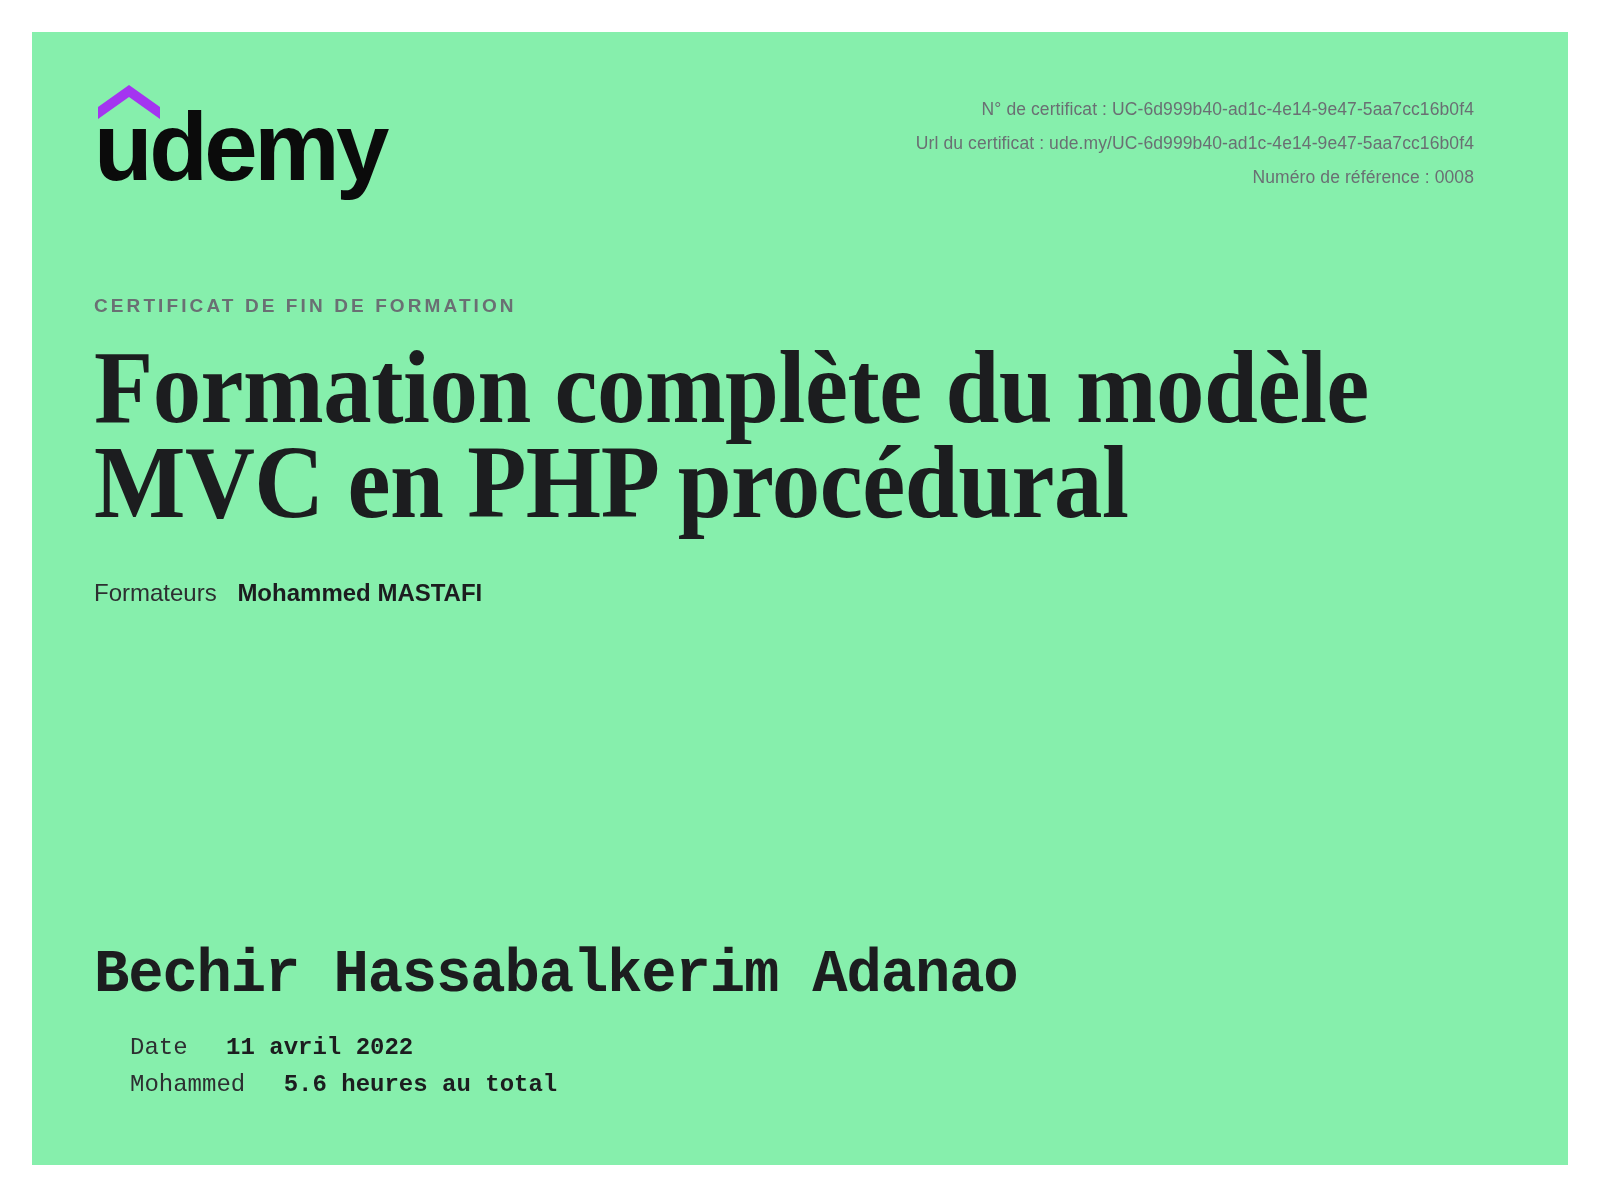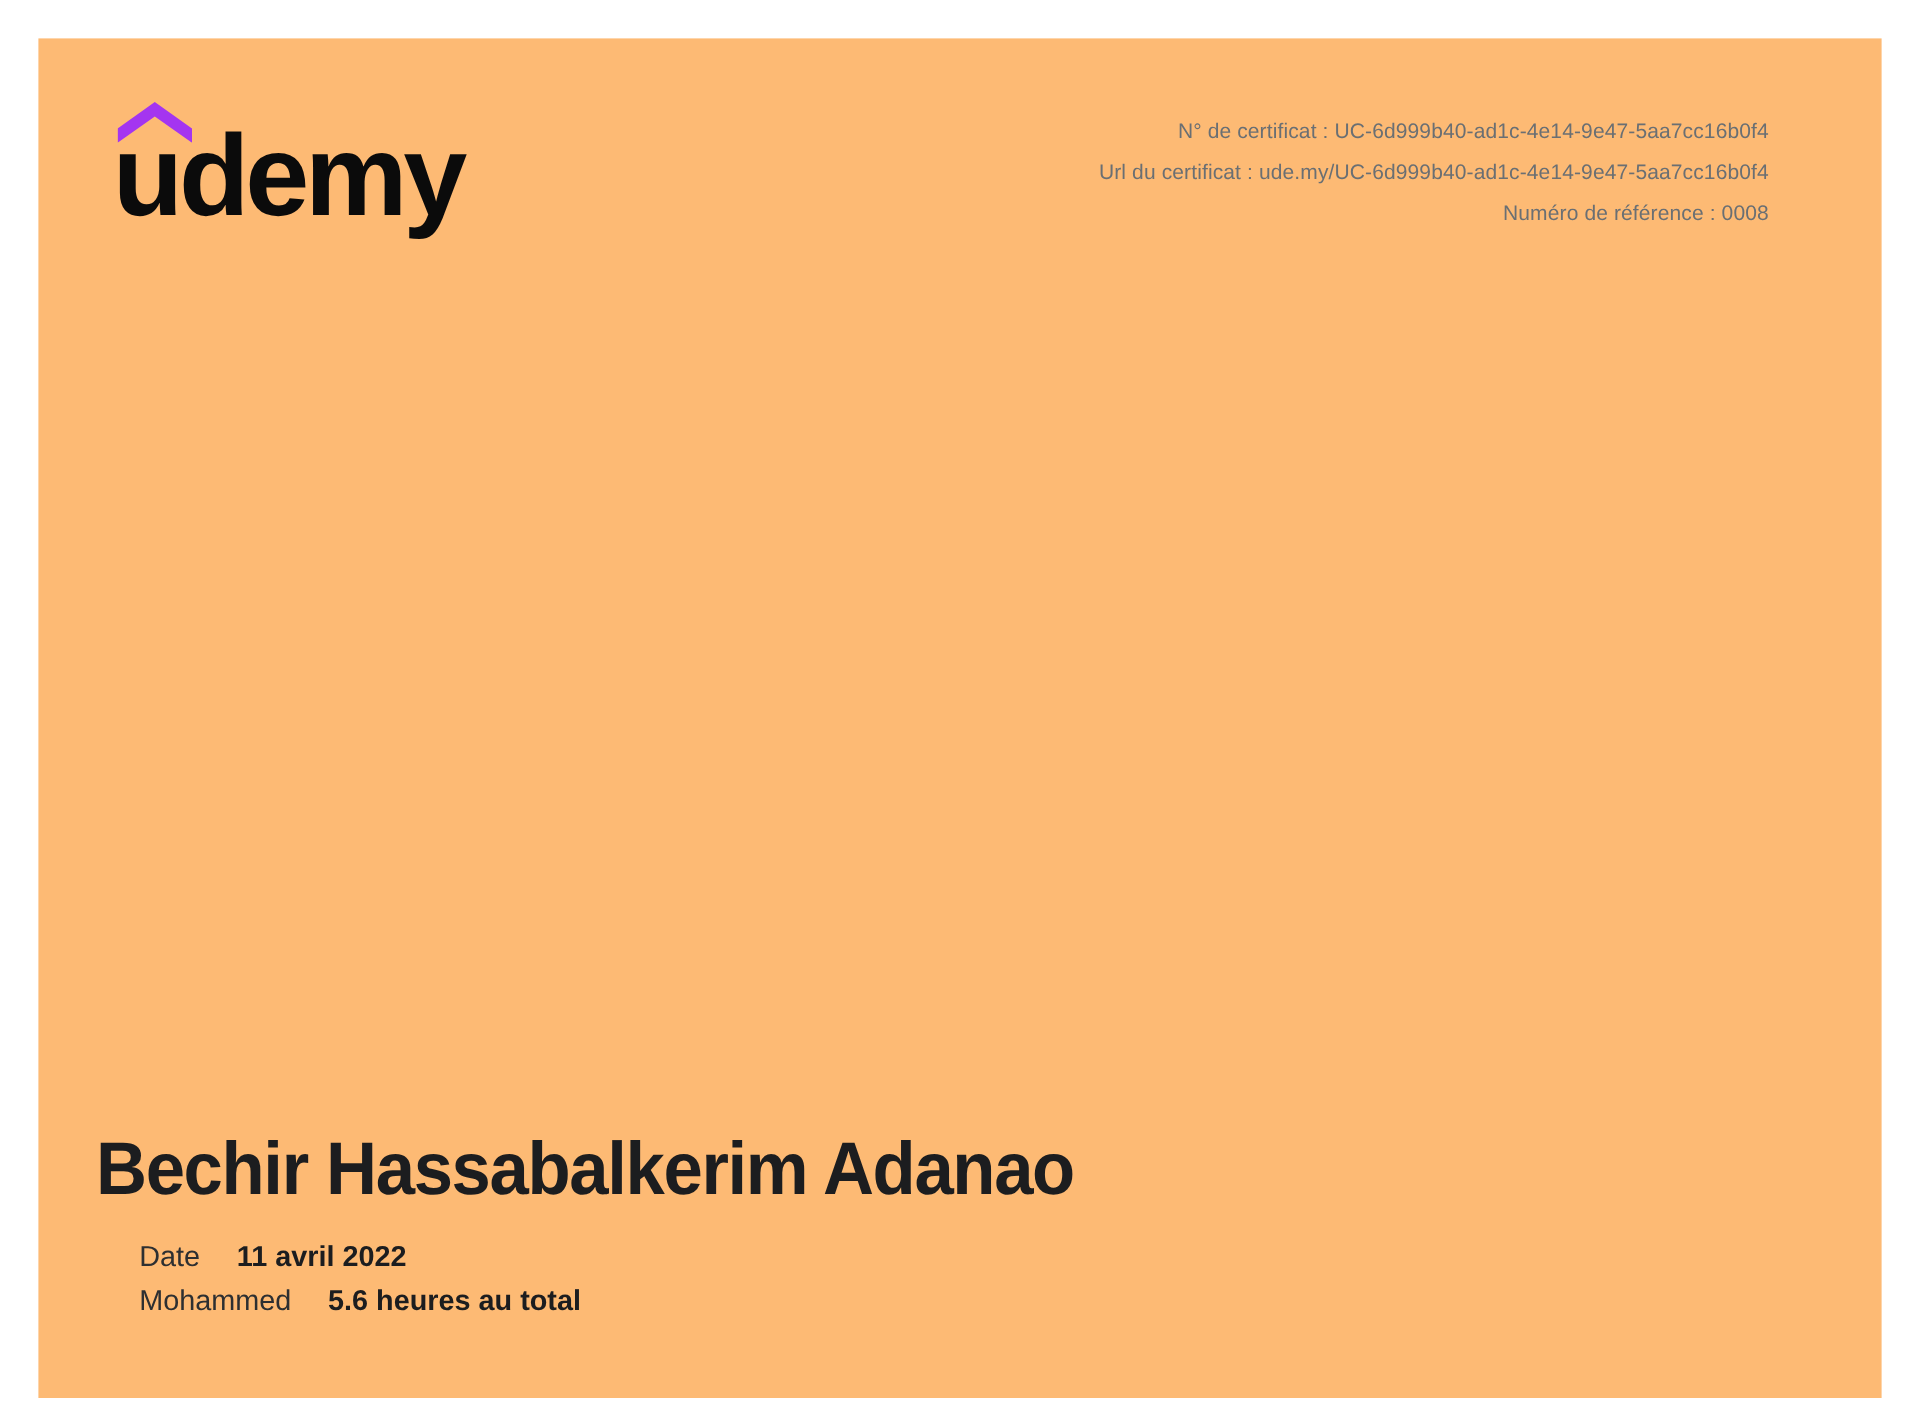--- a/index.html
+++ b/index.html
@@ -16,21 +16,21 @@
     overflow: hidden;
   }
 
   
   .certificate {
     position: absolute;
     left: 32px;
     top: 32px;
     width: 1536px;
     height: 1133px;
-    background: #fdba74;
+    background: #86efac;
     box-sizing: border-box;
   }
 
   
   .header {
     position: absolute;
     left: 0;
     top: 0;
     width: 100%;
     height: 175px;
@@ -119,23 +119,24 @@
   }
   .instructors .value {
     font-weight: 700;
     margin-left: 14px;
     color: #1c1d1f;
   }
 
   
   .recipient {
     position: absolute;
-    left: 48px;
+    left: 62px;
     bottom: 62px;
     right: 62px;
+    font-family: Liberation Mono, monospace;
   }
 
   .recipient-name {
     font-size: 62px;
     line-height: 64px;
     font-weight: 700;
     letter-spacing: -1.2px;
     color: #1c1d1f;
     margin: 0 0 22px 0;
     transform: scaleX(0.95);
@@ -174,20 +175,32 @@
     </div>
 
     <div class="meta">
       <div class="meta-line">N° de certificat : UC-6d999b40-ad1c-4e14-9e47-5aa7cc16b0f4</div>
       <div class="meta-line">Url du certificat : ude.my/UC-6d999b40-ad1c-4e14-9e47-5aa7cc16b0f4</div>
       <div class="meta-line">Numéro de référence : 0008</div>
     </div>
 
   </div>
 
+  <div class="content">
+
+    <div class="eyebrow">CERTIFICAT DE FIN DE FORMATION</div>
+
+    <h1 class="course-title">Formation complète du modèle MVC en PHP procédural</h1>
+
+    <div class="instructors">
+      <span class="label">Formateurs</span>
+      <span class="value">Mohammed MASTAFI</span>
+    </div>
+
+  </div>
 
   <div class="recipient">
 
     <div class="recipient-name">Bechir Hassabalkerim Adanao</div>
 
     <div class="fact-row">
       <span class="label">Date</span>
       <span class="value">11 avril 2022</span>
     </div>
 

